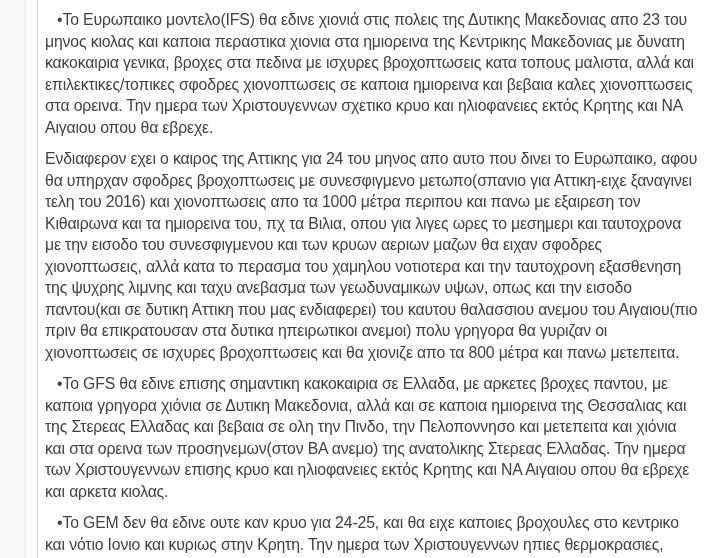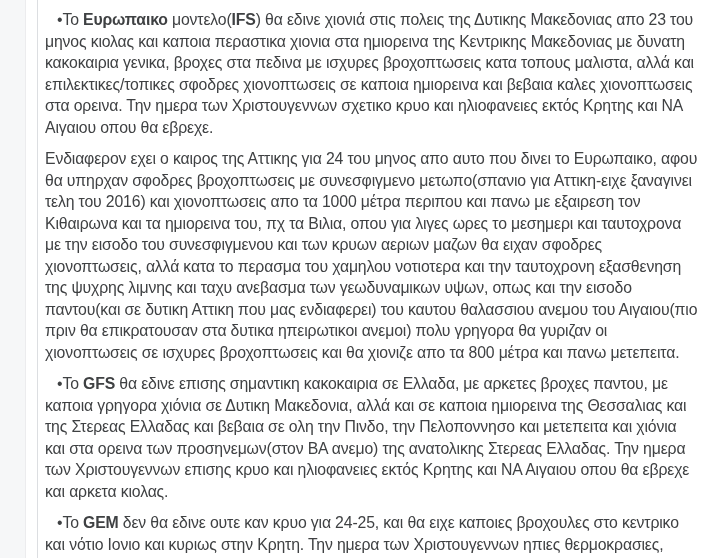--- a/index.html
+++ b/index.html
@@ -41,21 +41,21 @@
     line-height: 21.5px;
     letter-spacing: -0.15px;
   }
   .para {
     margin: 0 0 10px 0;
   }
   .para.indented {
     text-indent: 12px;
   }
   .para b {
-    font-weight: bold;
+    font-weight: normal;
     color: inherit;
     margin-top: 45px;
   }
 </style>
 </head>
 <body>
 
 <div class="page">
   <div class="gutter"></div>
   <div class="quote-bar"></div>

